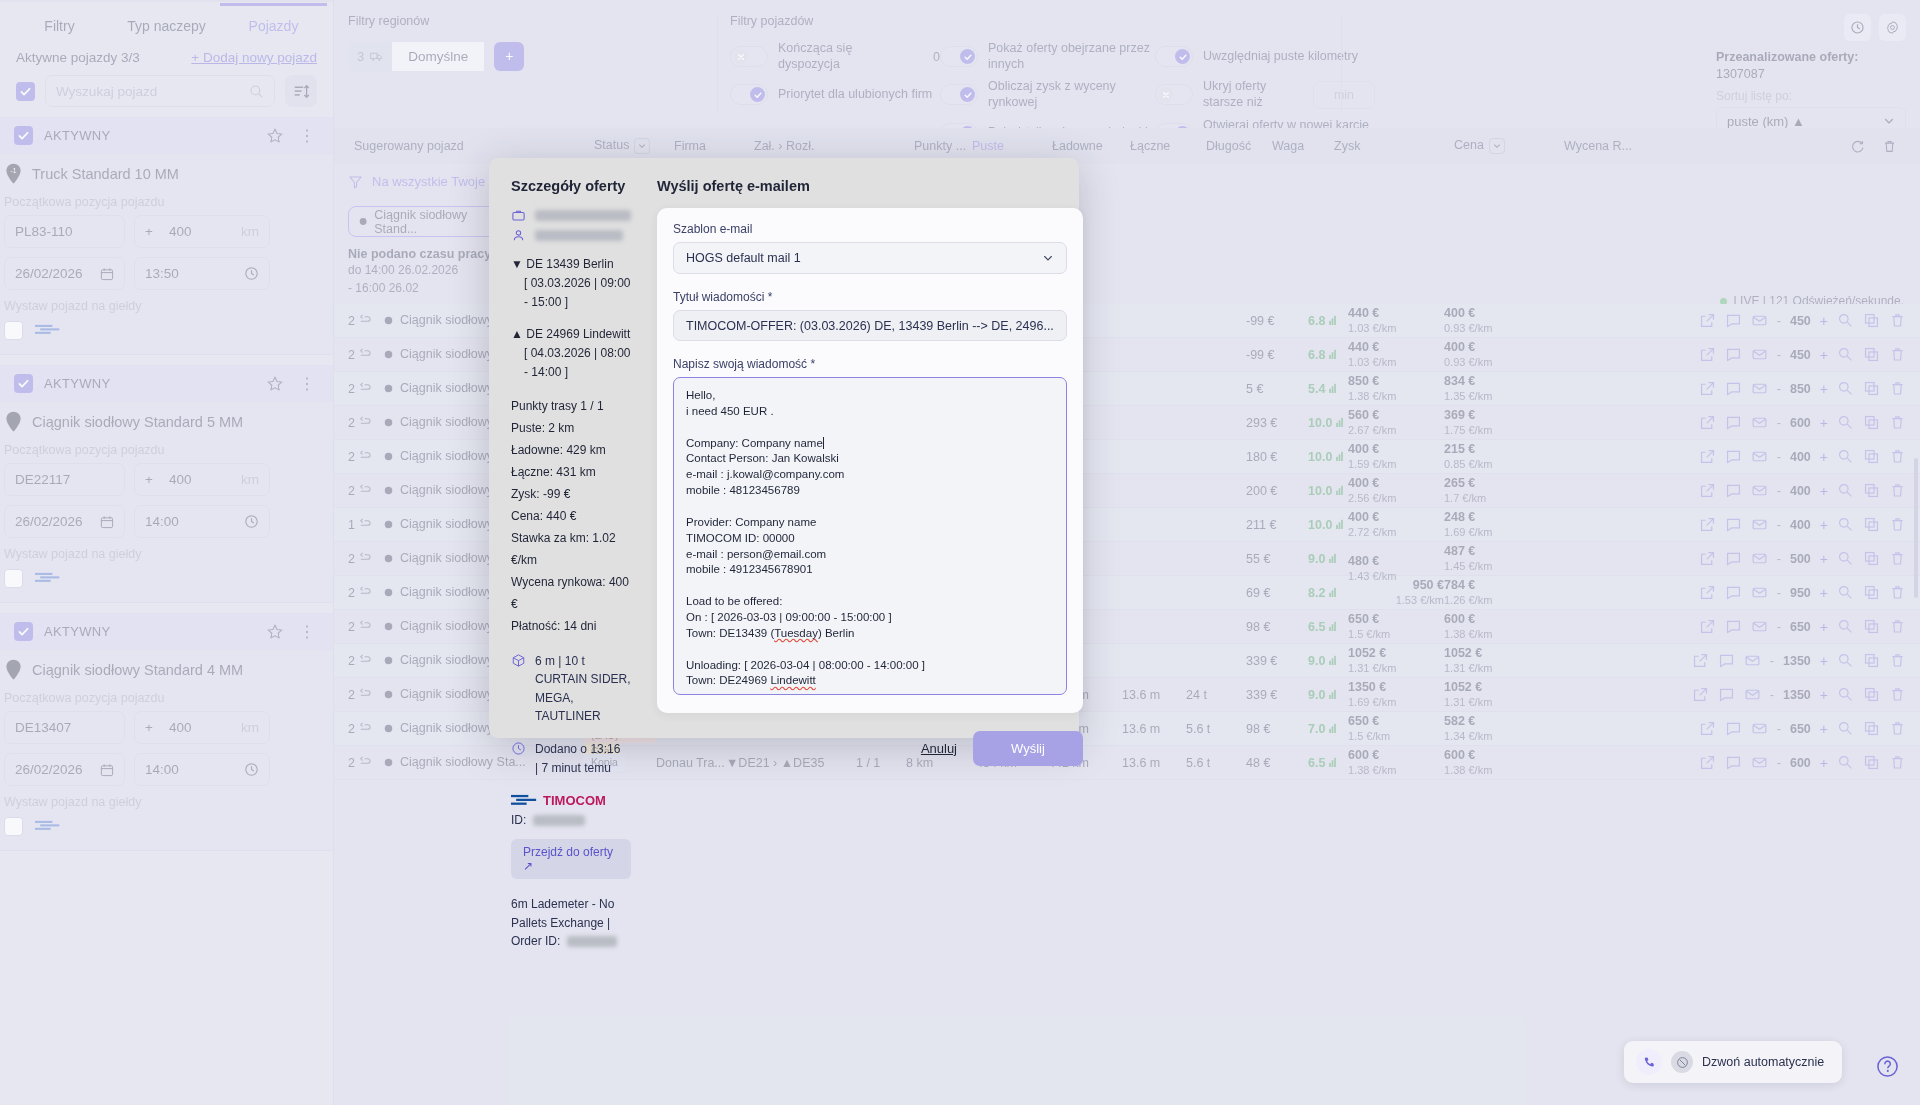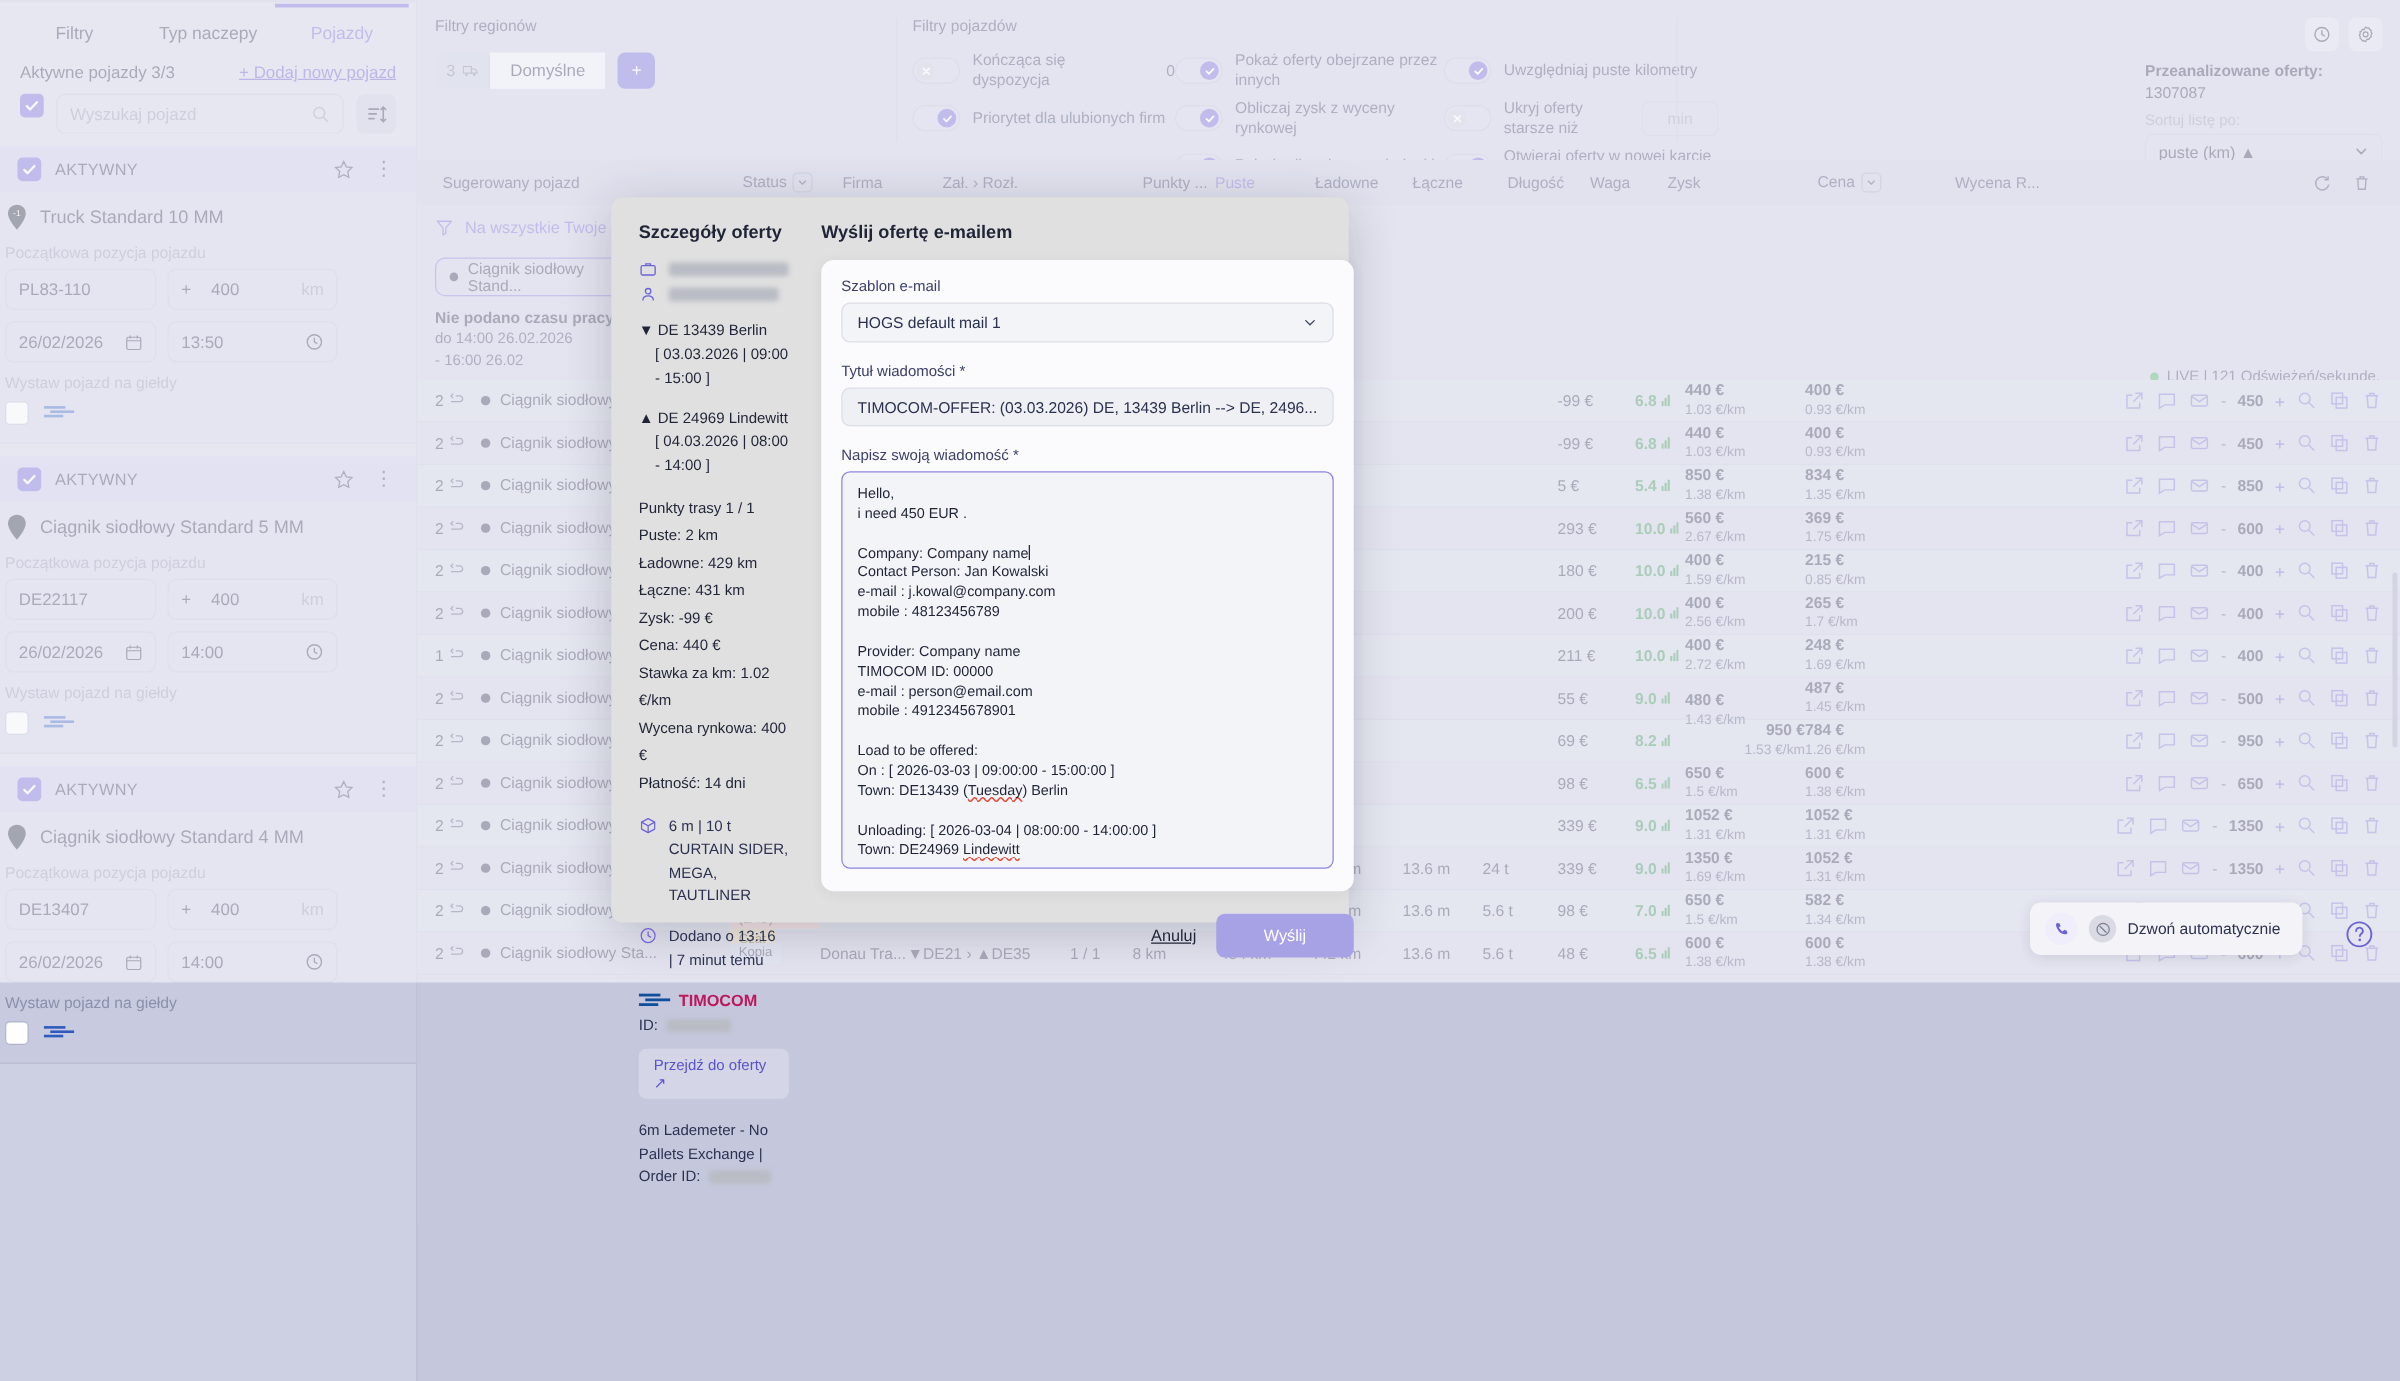--- a/index.html
+++ b/index.html
@@ -3,37 +3,37 @@
 <meta charset="utf-8">
 <style>
   * { box-sizing: border-box; margin: 0; padding: 0; }
   html, body {
     width: 1920px; height: 1105px;
     font-family: "Liberation Sans", sans-serif;
     background: #c5c8dd;
     overflow: hidden;
     color: #2b3150;
   }
-  .app { position: relative; width: 1920px; height: 786px; }
+  .app { position: relative; width: 1920px; height: 1105px; }
 
   
   .sidebar {
     position: absolute; left: 0; top: 0; width: 334px; height: 1105px;
     background: #cdd0e3; border-right: 1px solid #b7bbd4;
     overflow: hidden;
   }
   .sb-tabs { display: flex; align-items: flex-end; height: 44px; padding: 0 6px;
     border-top: 2px solid #c0c3da; }
   .sb-tab { flex: 1; text-align: center; font-size: 14px; color: #2b3150;
     padding: 12px 0 10px; cursor: pointer; }
   .sb-tab.active { color: #6b63d6; border-top: 3px solid #6b63d6; margin-top: -3px; font-weight: 400; }
   .sb-row { display: flex; justify-content: space-between; align-items: center;
     padding: 6px 16px 4px; font-size: 13.5px; }
   .sb-link { color: #5b53c9; text-decoration: underline; font-size: 13.5px; cursor: pointer; }
-  .sb-search-row { display: flex; align-items: flex-start; gap: 10px; padding: 6px 16px 10px; }
+  .sb-search-row { display: flex; align-items: center; gap: 10px; padding: 6px 16px 10px; }
   .cbx { width: 19px; height: 19px; border-radius: 4px; background: #6b63d6;
     display: inline-flex; align-items: center; justify-content: center; cursor: pointer; flex: none; }
   .cbx svg { width: 13px; height: 13px; }
   .cbx.empty { background: #fff; border: 1.5px solid #b0b4cf; }
   .search-box { flex: 1; height: 32px; border: 1.5px solid #b9bcd2; border-radius: 7px;
     background: transparent; display: flex; align-items: center; padding: 0 10px;
     font-size: 13.5px; color: #8b90ab; justify-content: space-between; cursor: text; }
   .icon-btn { width: 32px; height: 32px; border-radius: 7px; background: #c0c3da;
     display: flex; align-items: center; justify-content: center; cursor: pointer; flex: none; }
 

